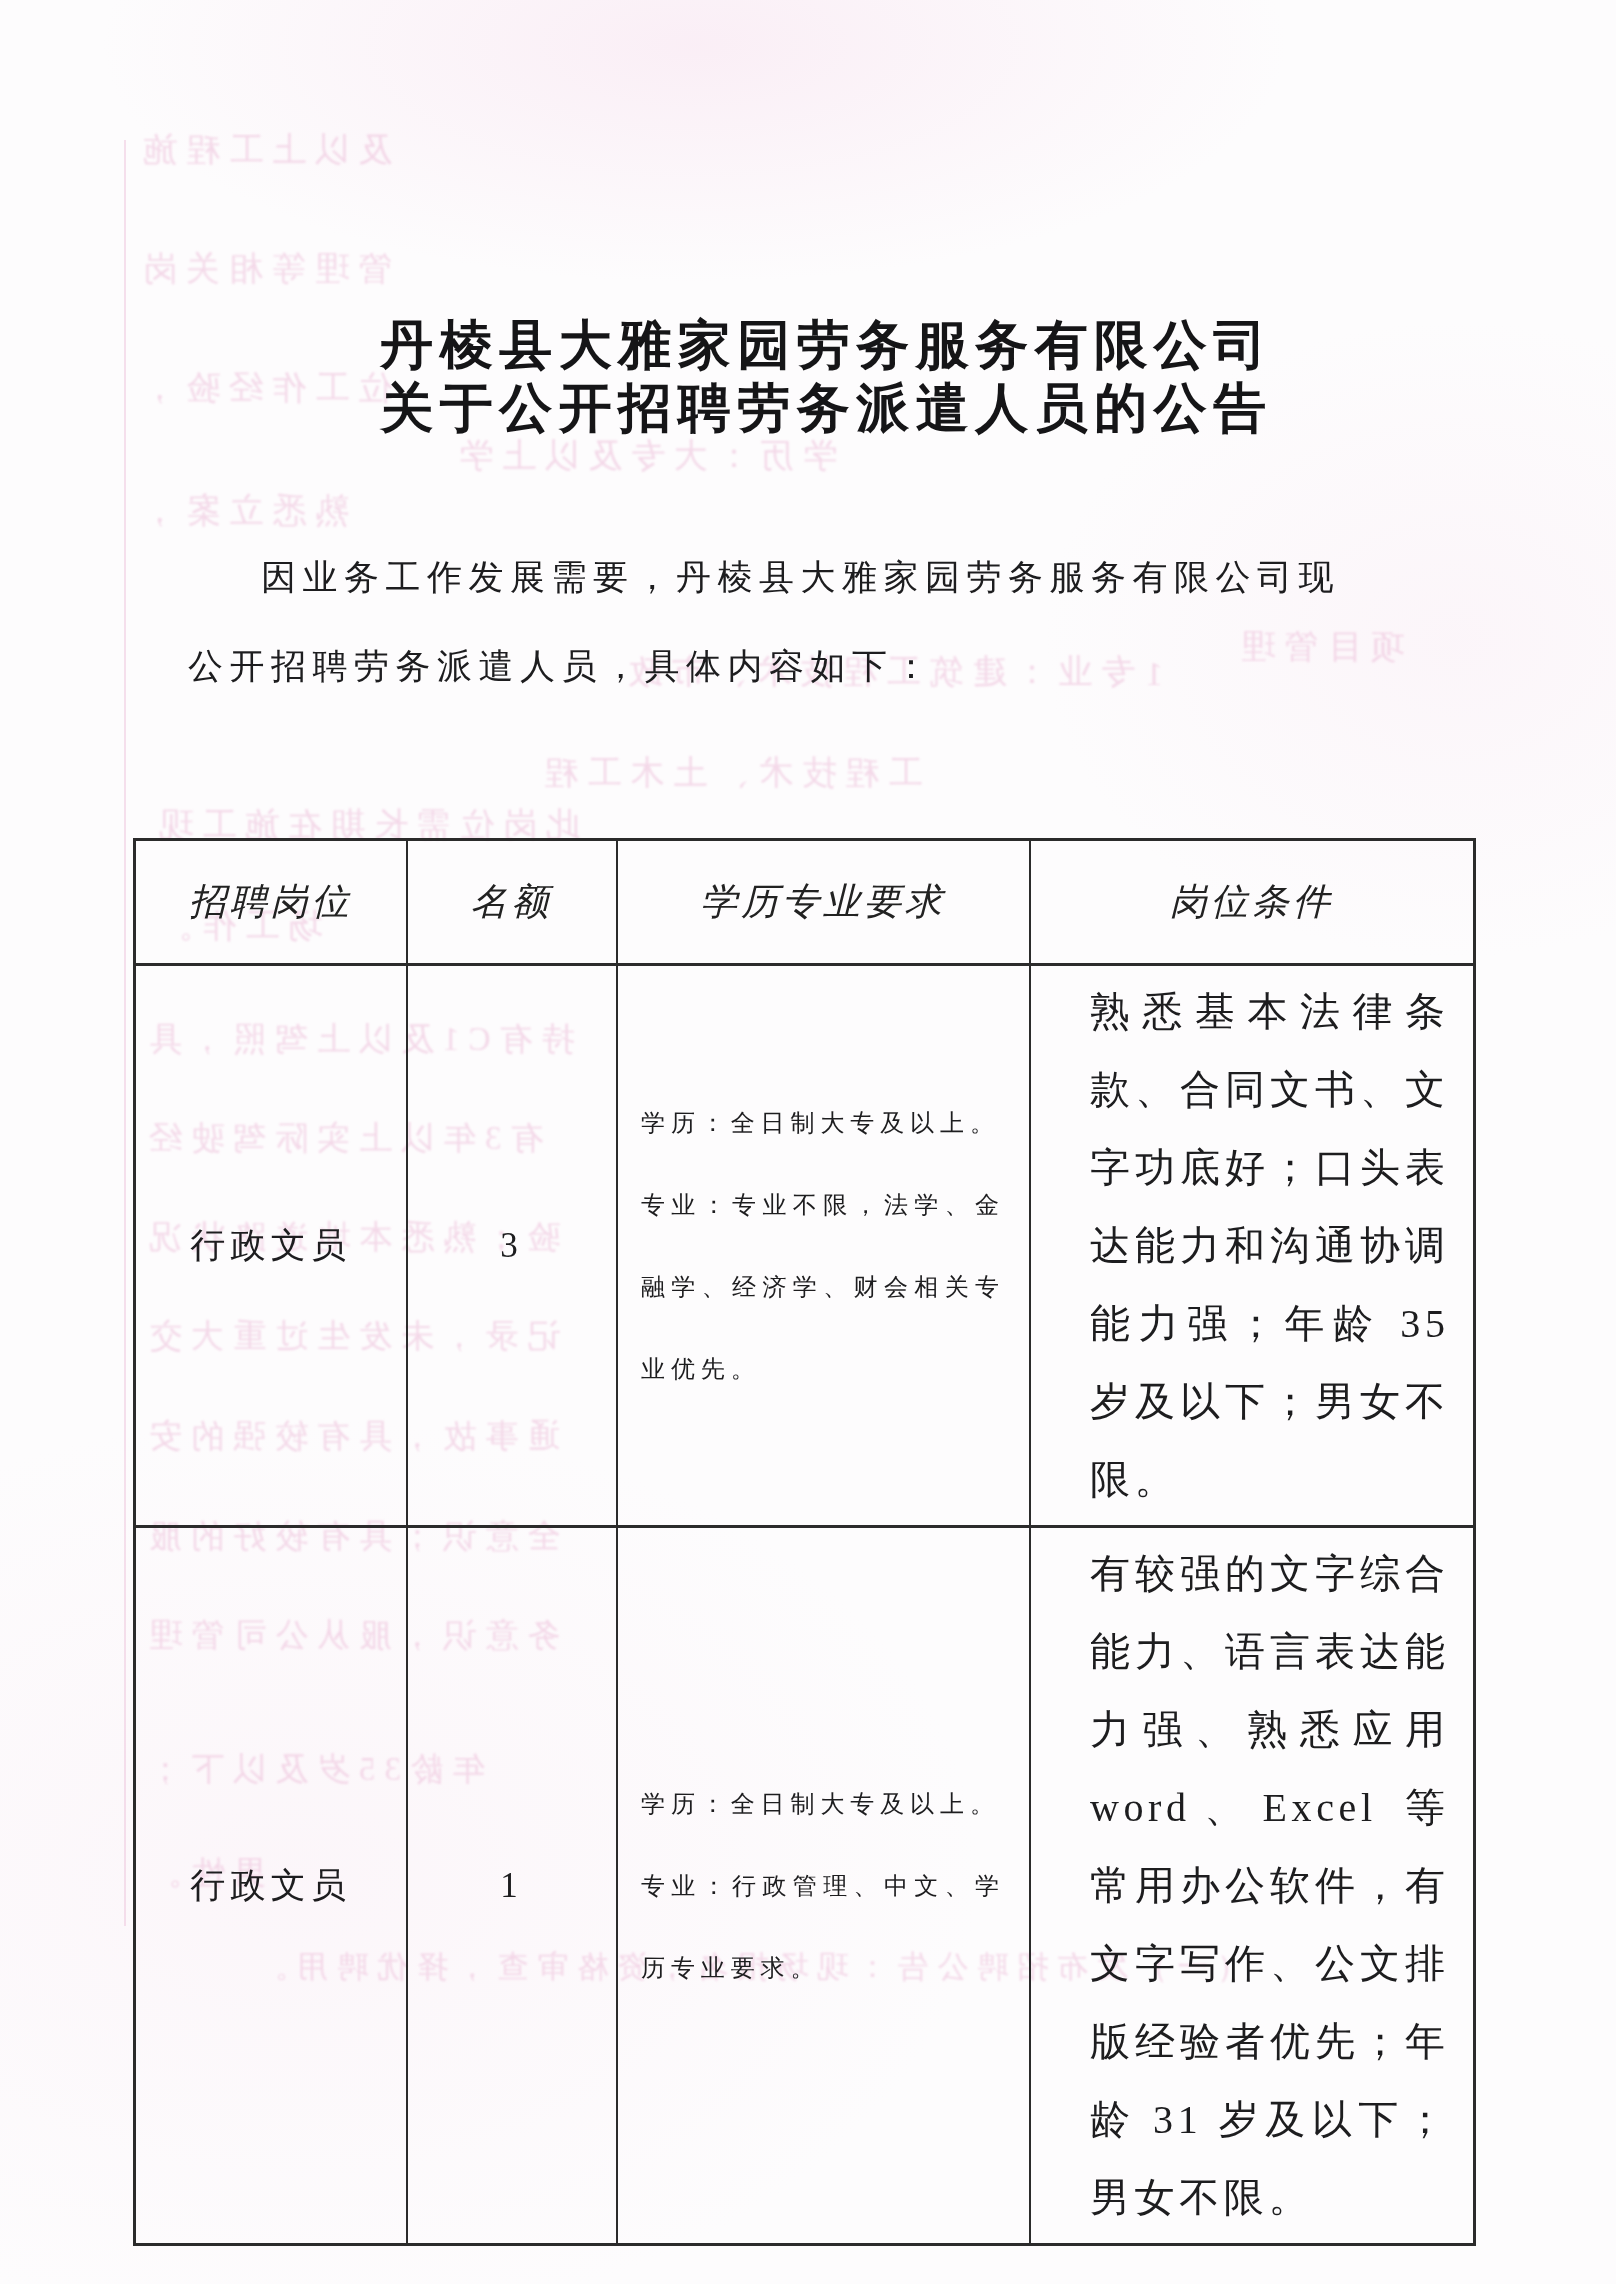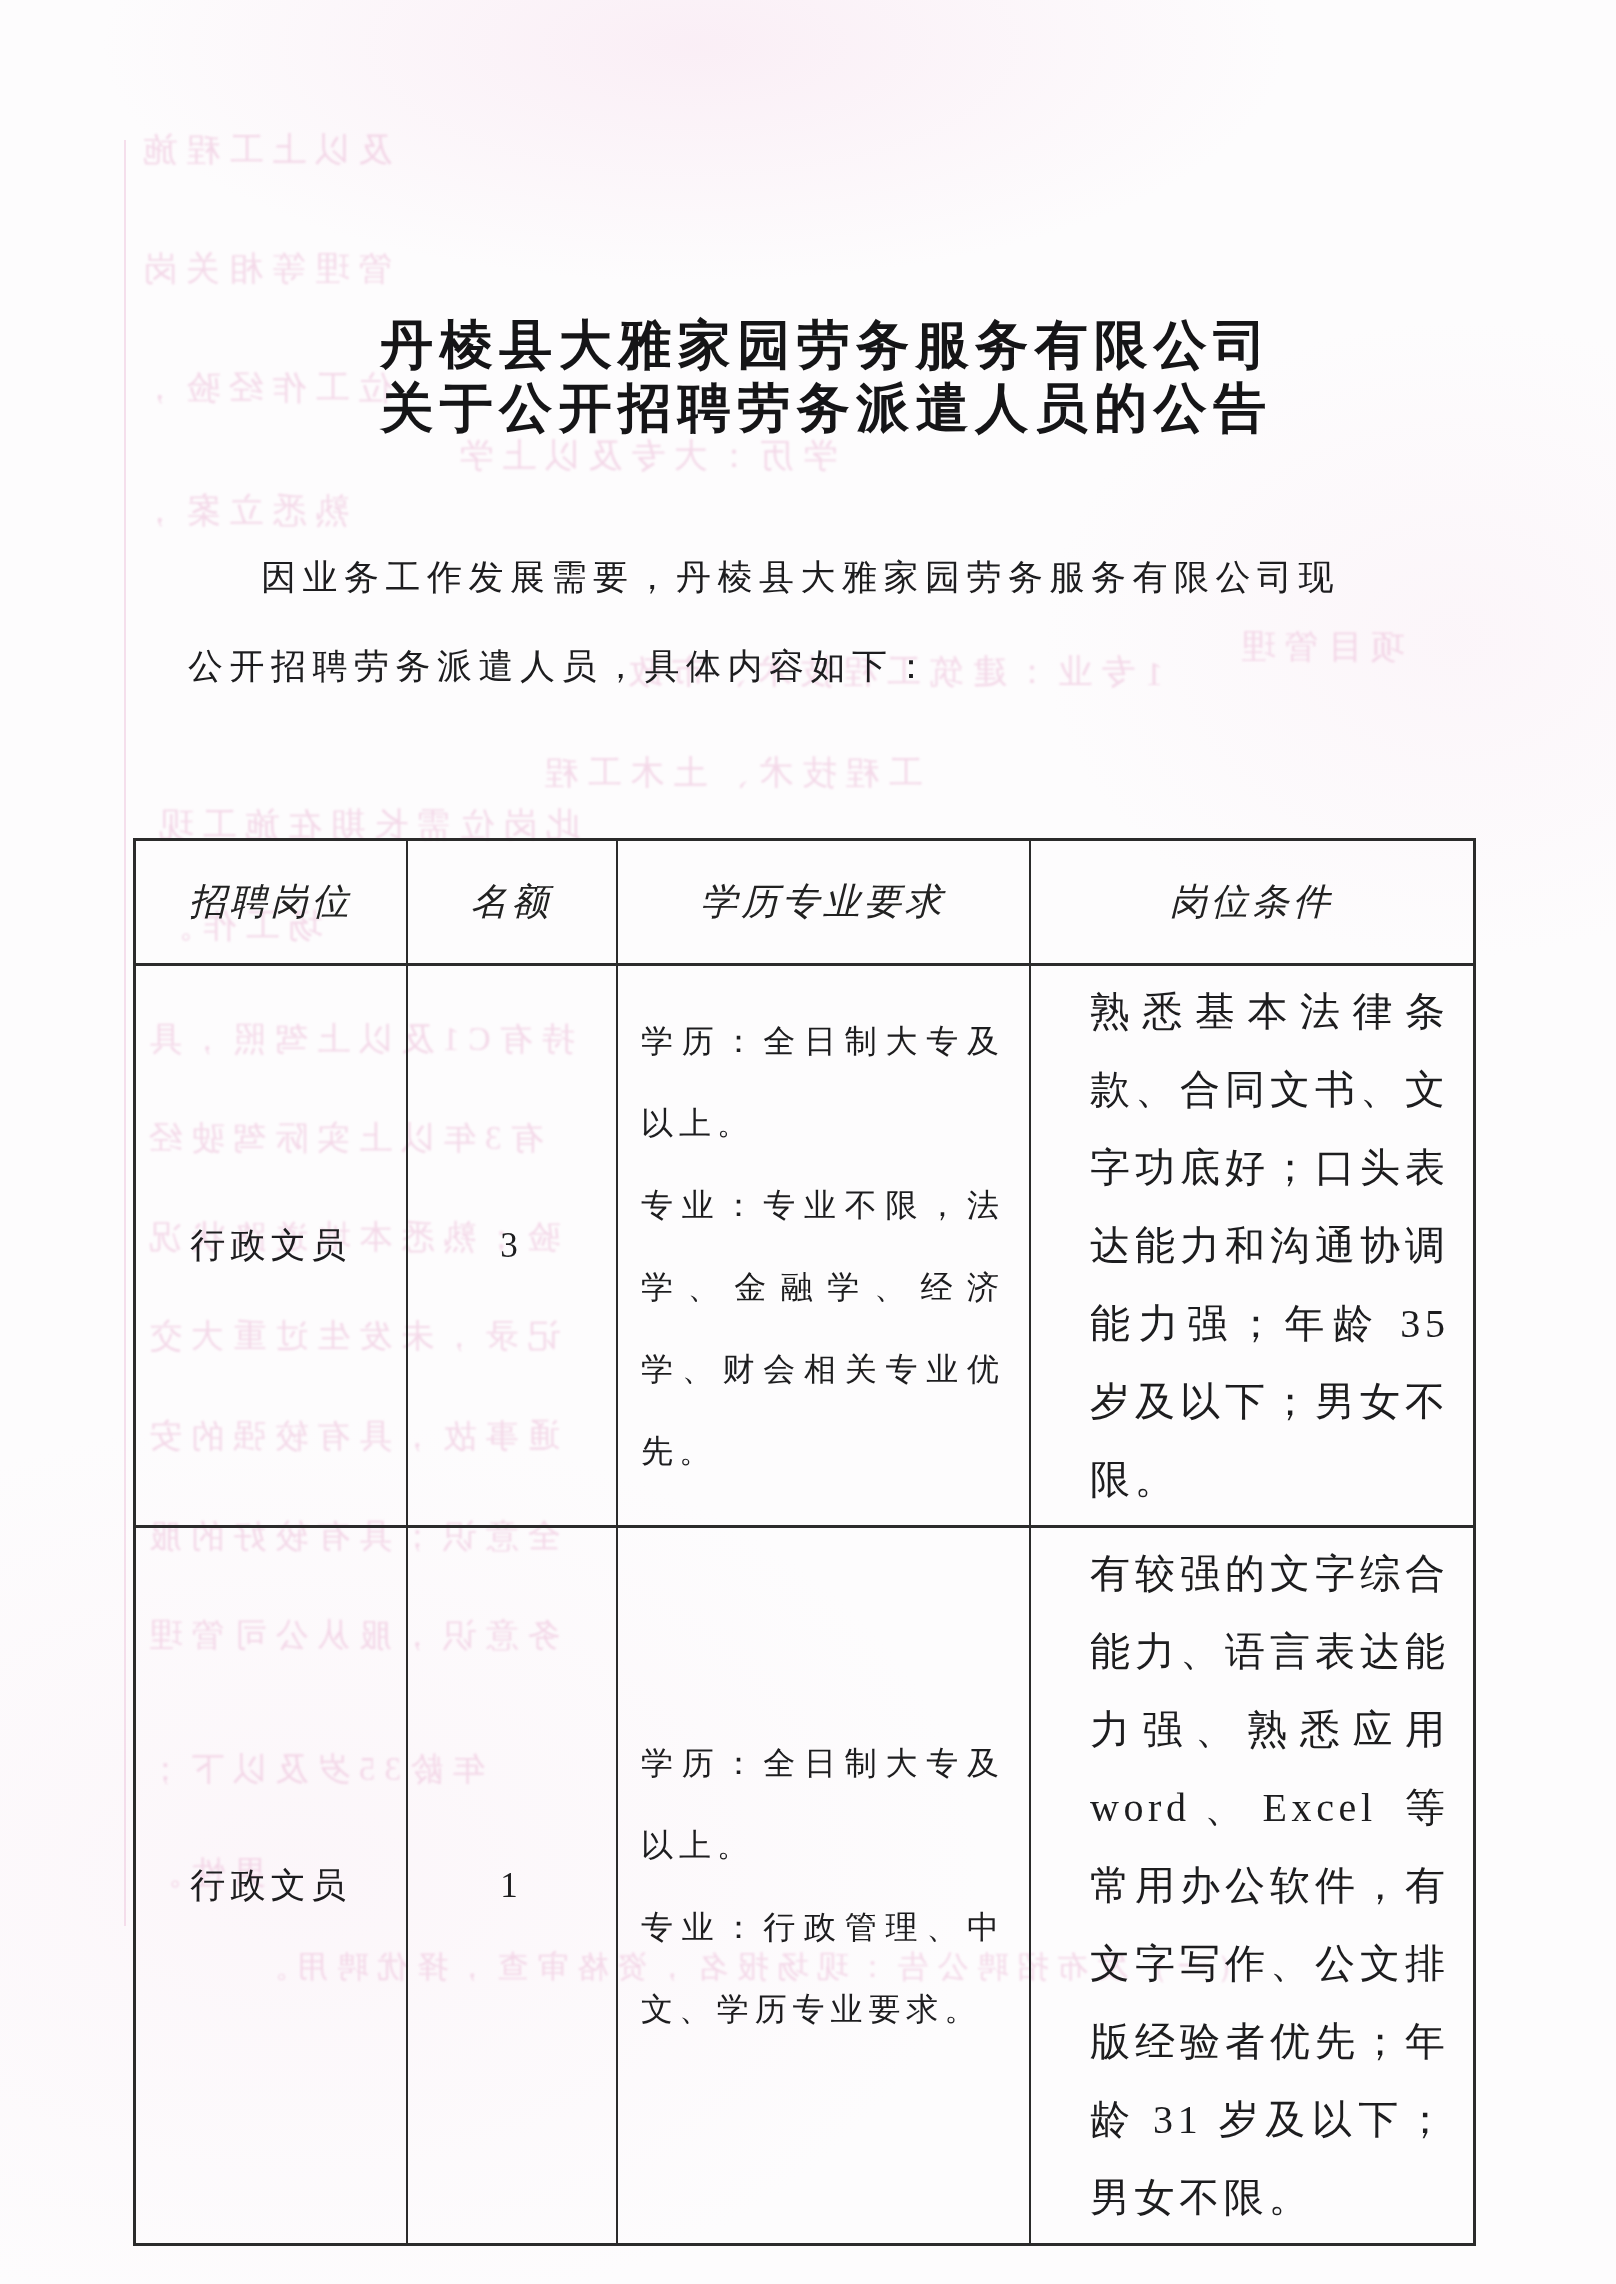--- a/index.html
+++ b/index.html
@@ -98,21 +98,21 @@
   .recruit-table tbody tr.row-2{height:553px;}
   td.c-pos,td.c-quota{
     text-align:center;
     font-size:35px;
     letter-spacing:5.2px;
     color:#1d1d1f;
   }
   td.c-edu{padding:6.5px 23.5px;}
   td.c-edu p{
     margin:0;
-    font-size:32px;
+    font-size:24px;
     line-height:82px;
     letter-spacing:5.9px;
     text-align:justify;
     color:#1d1d1f;
   }
   td.c-req{padding:6.5px 23.5px;}
   td.c-req .req-text{
     font-size:40px;
     line-height:78px;
     letter-spacing:4.6px;

